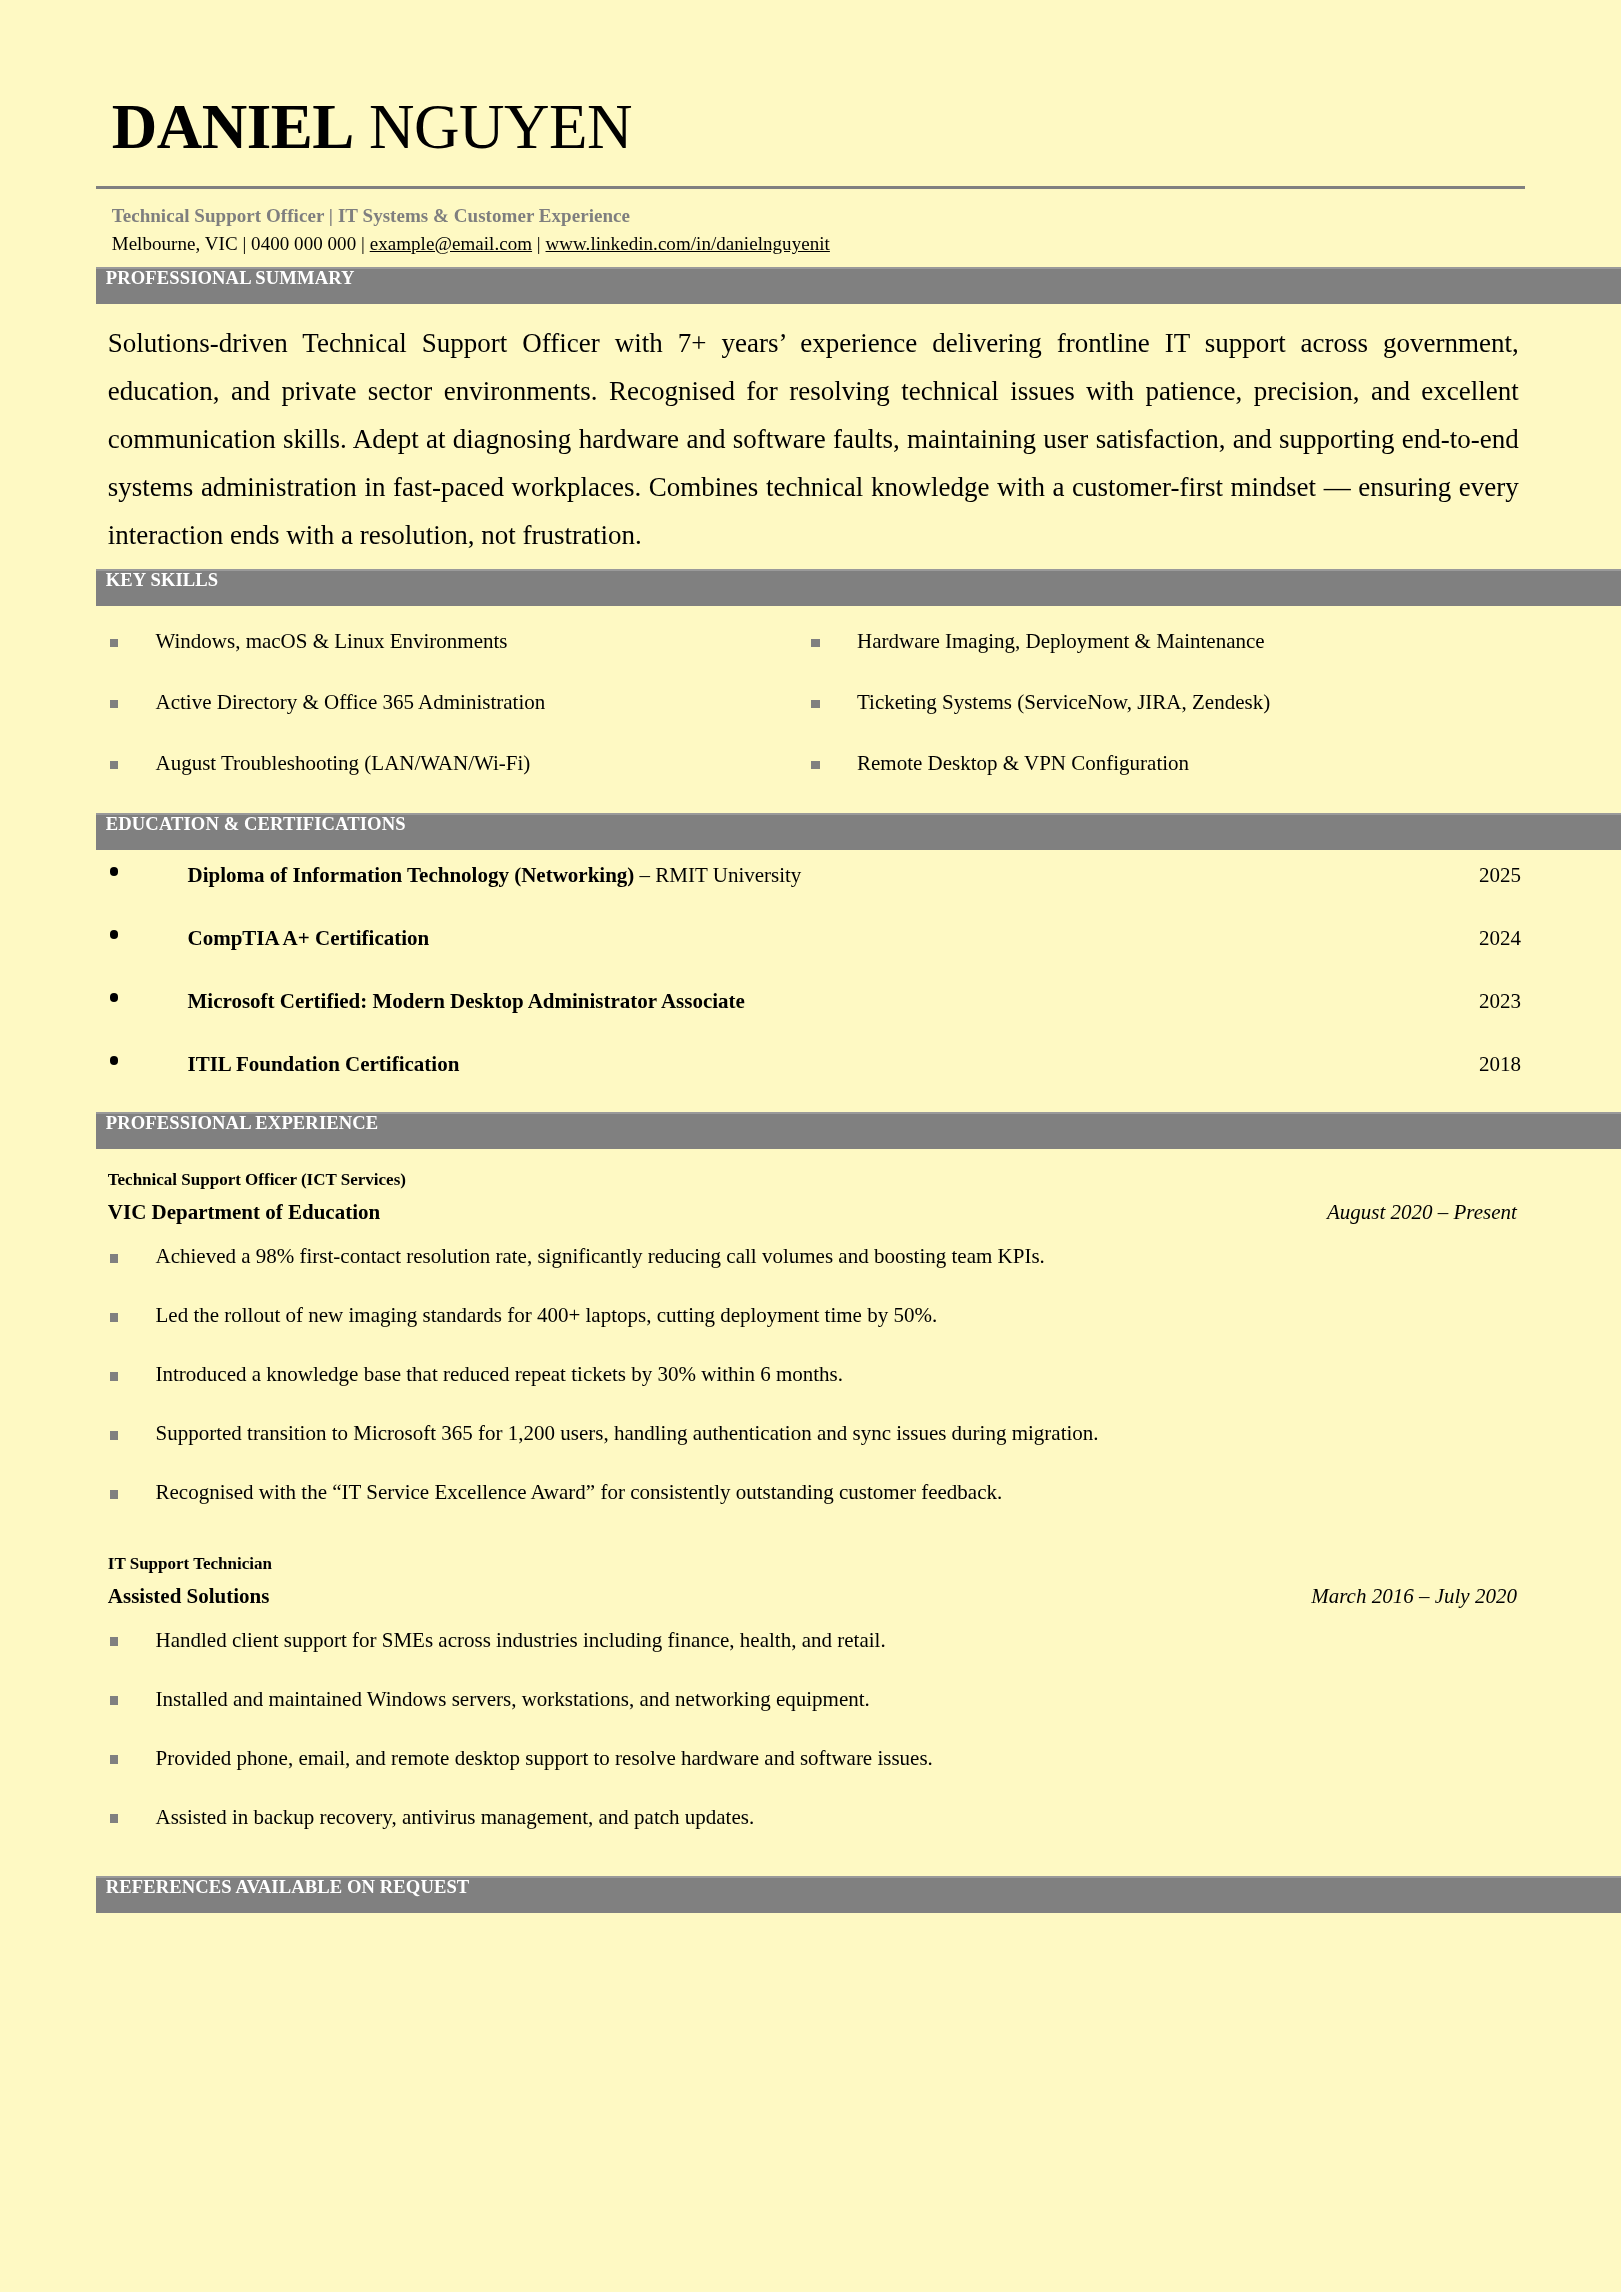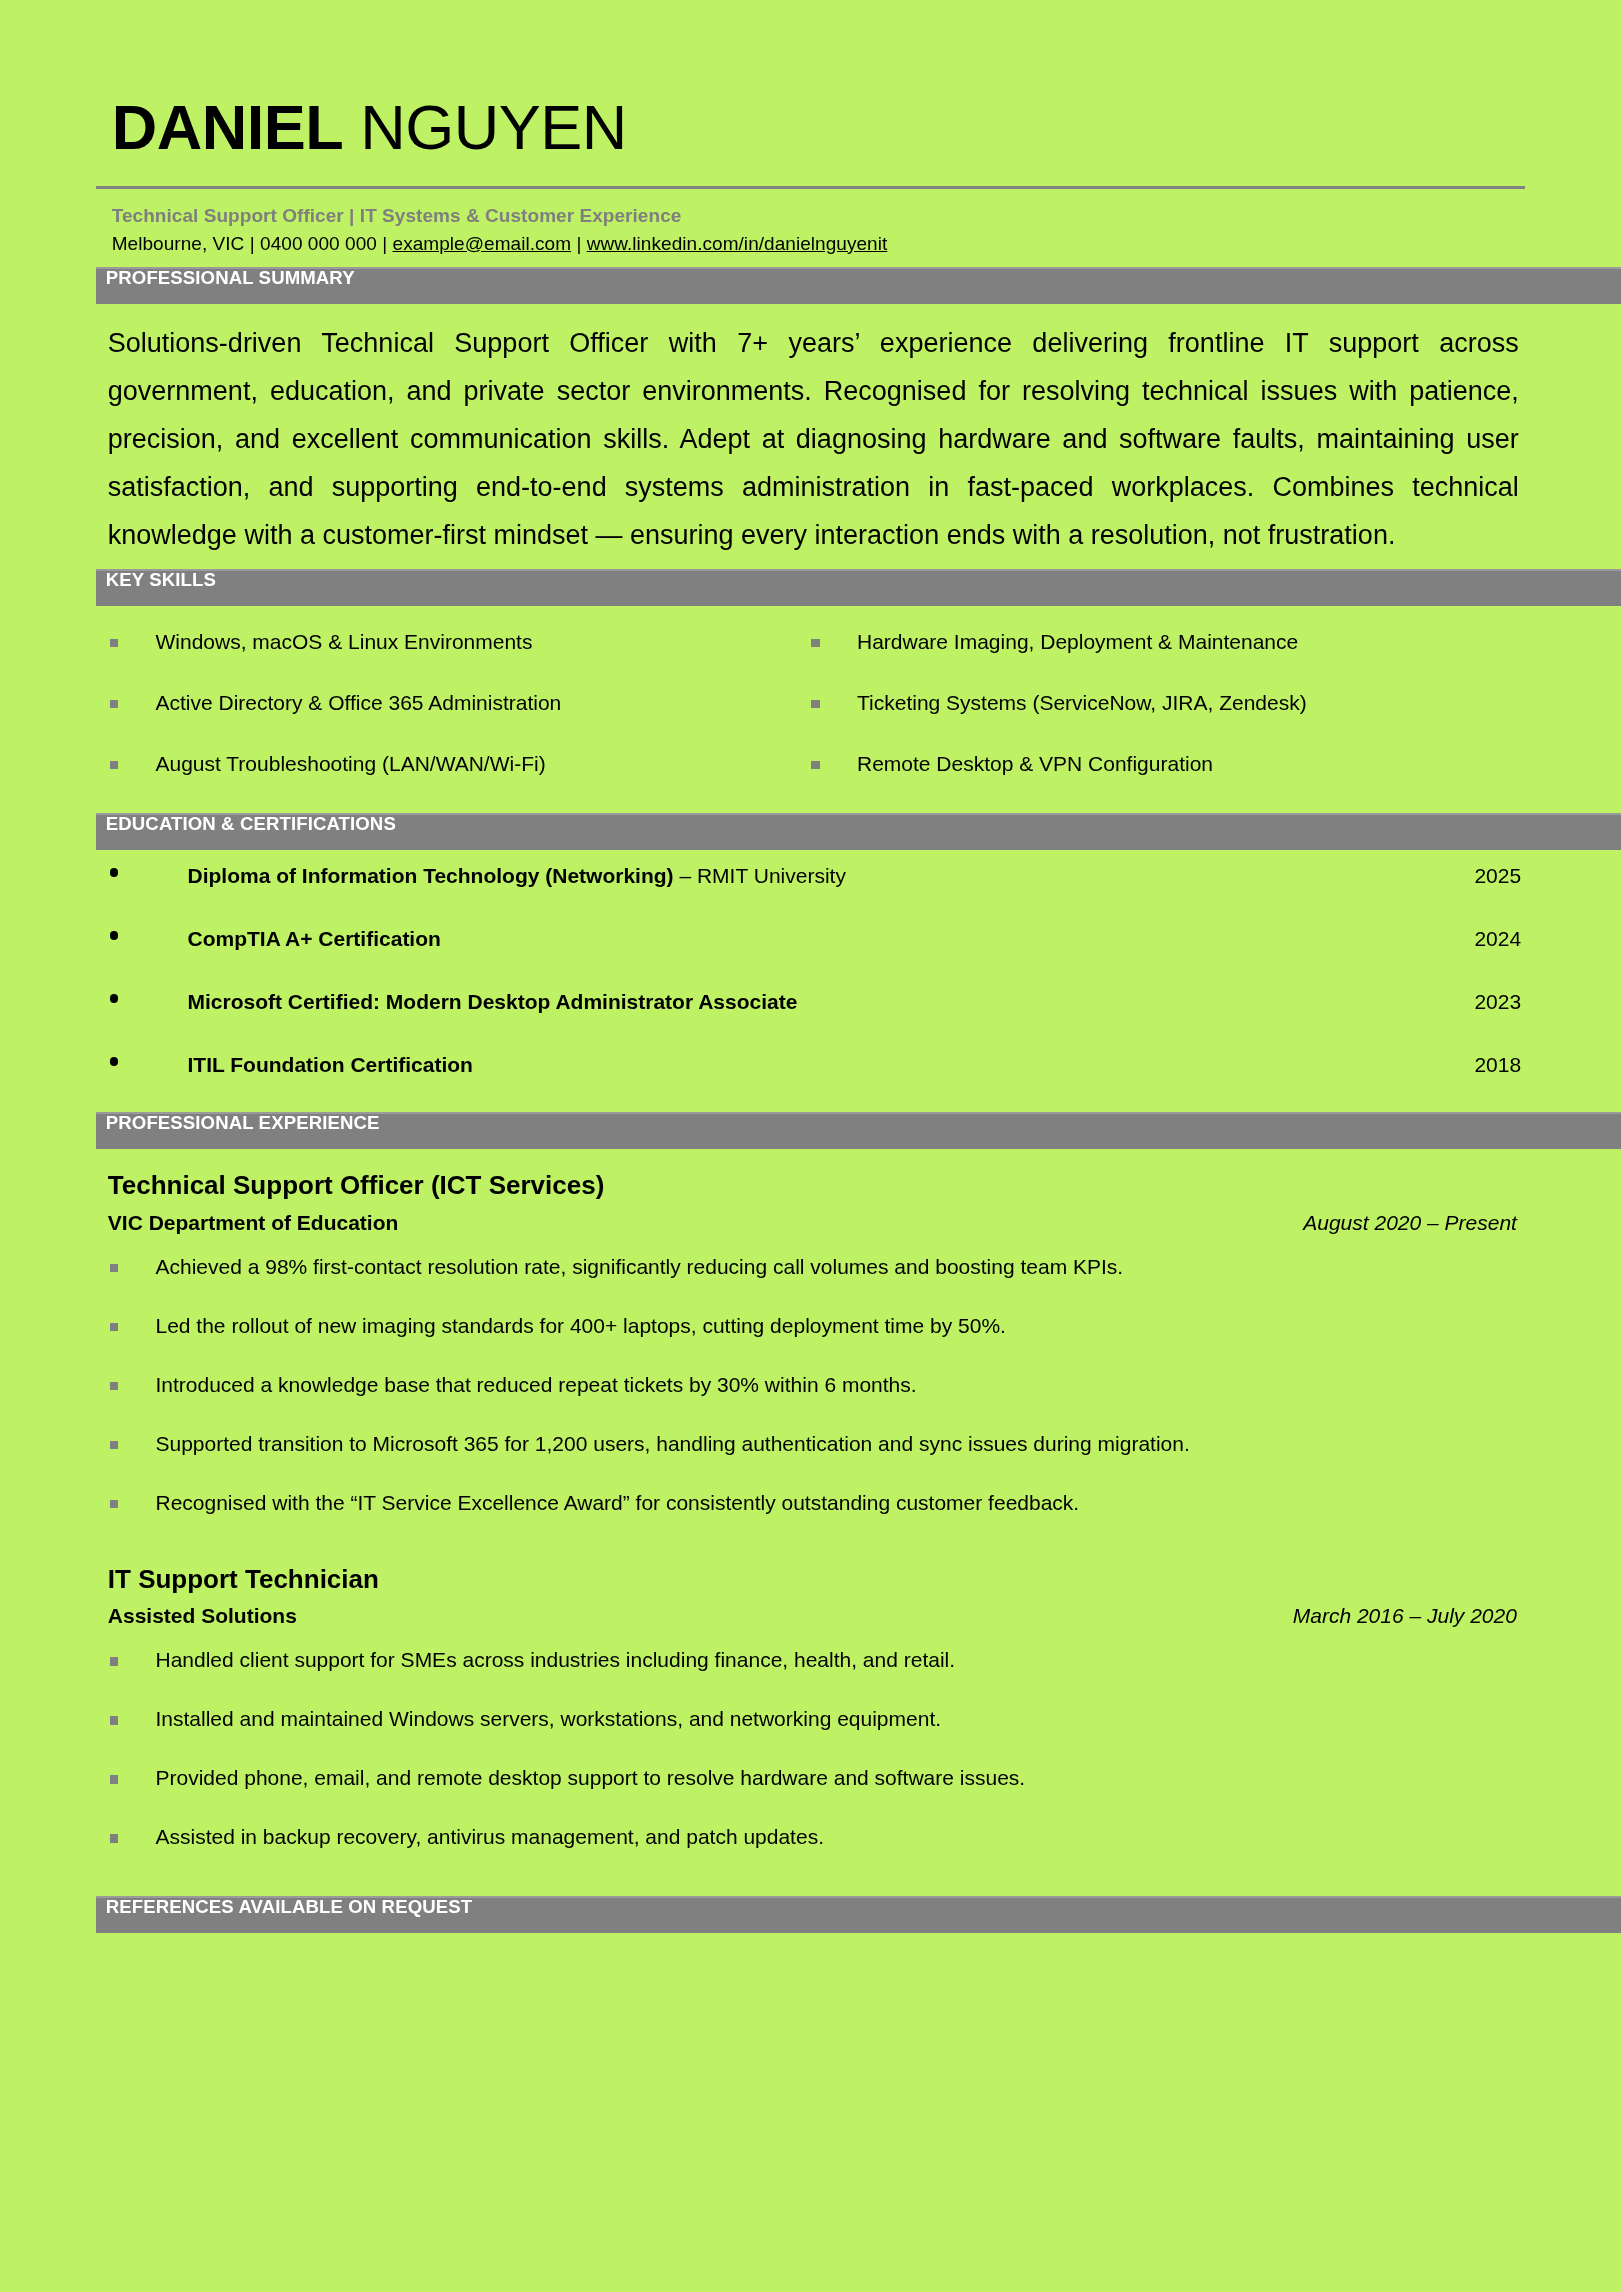--- a/index.html
+++ b/index.html
@@ -8,24 +8,25 @@
     background: #ffffff;
   }
   body {
     font-family: "Liberation Sans", sans-serif;
     color: #000000;
   }
   .page {
     position: relative;
     width: 1621px;
     height: 2293px;
-    background: #bef264;
+    background: #fef9c3;
     box-sizing: border-box;
     padding: 94px 96px 0 96px;
     overflow: hidden;
+    font-family: Liberation Serif, serif;
   }
   .sheet {
     width: 1429px;
   }
 
   
   .name-line {
     font-size: 63px;
     line-height: 1.06;
     letter-spacing: -0.5px;
@@ -141,21 +142,21 @@
   .edu-main b { font-weight: 700; padding-left: 32px; }
   .edu-year {
     flex: 0 0 auto;
     text-align: right;
     padding-right: 3.9px;
   }
 
   
   .job { margin-top: 21.6px; }
   .job-title {
-    font-size: 26px;
+    font-size: 17px;
     font-weight: 700;
     margin: 0 0 9.8px 11.8px;
     line-height: 1.2;
   }
   .job-meta {
     display: flex;
     align-items: baseline;
     margin: 0 0 5.9px 11.8px;
     width: 1413px;
   }

